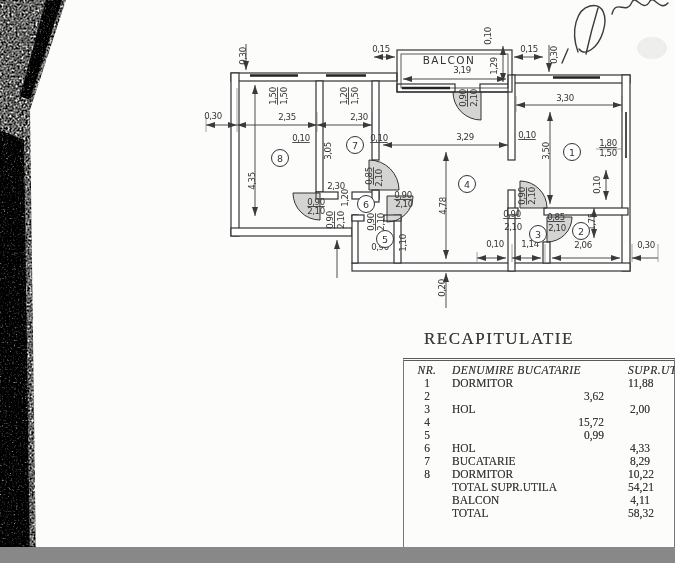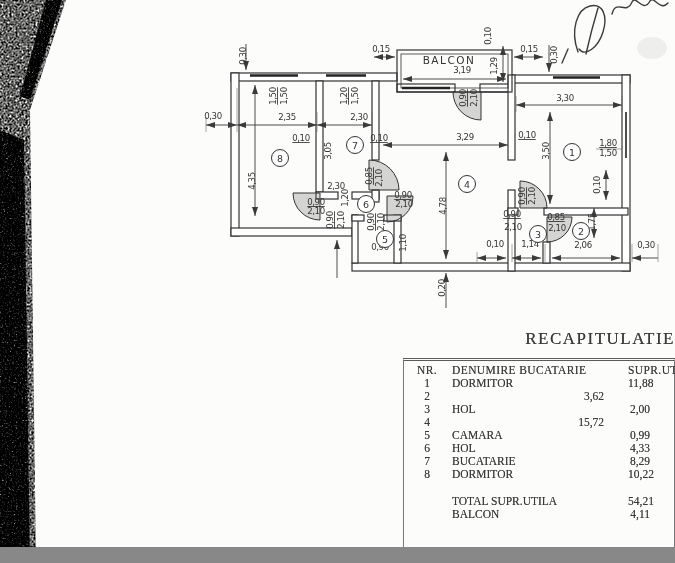--- a/index.html
+++ b/index.html
@@ -2,30 +2,30 @@
 <html><head>
 <meta charset="utf-8">
 <style>
   html,body{margin:0;padding:0;background:#888;}
   .page{position:relative;width:675px;height:547px;background:#fcfcfa;overflow:hidden;
         font-family:"DejaVu Sans",sans-serif;color:#2f2f2f;}
   svg text{fill:#343434;}
   .recap{position:absolute;left:403px;top:329px;width:272px;
          font-family:"Liberation Serif","DejaVu Serif",serif;color:#3a3a3a;}
   .recap-title{font-size:17px;letter-spacing:1.5px;margin:0 0 9px 21px;font-weight:400;
-               text-shadow:0 0 .5px #666;text-align:right;}
+               text-shadow:0 0 .5px #666;}
   .recap-table{border-top:3px double #5a5a5a;border-left:1px solid #777;border-right:1px solid #777;
                padding:3px 0 10px 0;min-height:185px;}
   .trow{display:grid;grid-template-columns:46px 178px 1fr;line-height:13px;font-size:11.5px;
         text-shadow:0 0 .5px #777;}
   .trow .c1{text-align:center;}
   .trow .c3{text-align:right;padding-right:24px;}
-  .thead .c1,.thead .c2,.thead .c3{letter-spacing:.4px;}
+  .thead .c1,.thead .c2,.thead .c3{letter-spacing:.4px;font-style:italic;}
   .c2{padding-left:2px;}
-  .totals{margin-top:14px;}
+  .totals{}
 </style>
 </head>
 <body>
 
 <div class="page">
 
   <svg id="plan-svg" width="675" height="563" viewBox="0 0 675 563" style="position:absolute;left:0;top:0;">
     <defs>
       <marker id="ah" markerWidth="10" markerHeight="8" refX="9" refY="3" orient="auto-start-reverse" markerUnits="userSpaceOnUse">
         <path d="M0,0 L9,3 L0,6 Z" fill="#3a3a3a"></path>
@@ -242,21 +242,20 @@
             <span class="c1">3</span>
             <span class="c2">HOL</span>
             <span class="c3">2,00</span>
           </div>
           <div class="trow">
             <span class="c1">4</span>
             <span class="c3">15,72</span>
           </div>
           <div class="trow">
             <span class="c1">5</span>
-            <span class="c2">CAMARA</span>
             <span class="c3">0,99</span>
           </div>
           <div class="trow">
             <span class="c1">6</span>
             <span class="c2">HOL</span>
             <span class="c3">4,33</span>
           </div>
           <div class="trow">
             <span class="c1">7</span>
             <span class="c2">BUCATARIE</span>
@@ -271,17 +270,22 @@
       <div id="recap-totals" class="totals">
           <div class="trow">
             <span class="c1"></span>
             <span class="c2">TOTAL SUPR.UTILA</span>
             <span class="c3">54,21</span>
           </div>
           <div class="trow">
             <span class="c1"></span>
             <span class="c2">BALCON</span>
             <span class="c3">4,11</span>
+          </div>
+          <div class="trow">
+            <span class="c1"></span>
+            <span class="c2">TOTAL</span>
+            <span class="c3">58,32</span>
           </div>
         </div>
     </div>
   </div>
 </div>
 
 </body></html>

